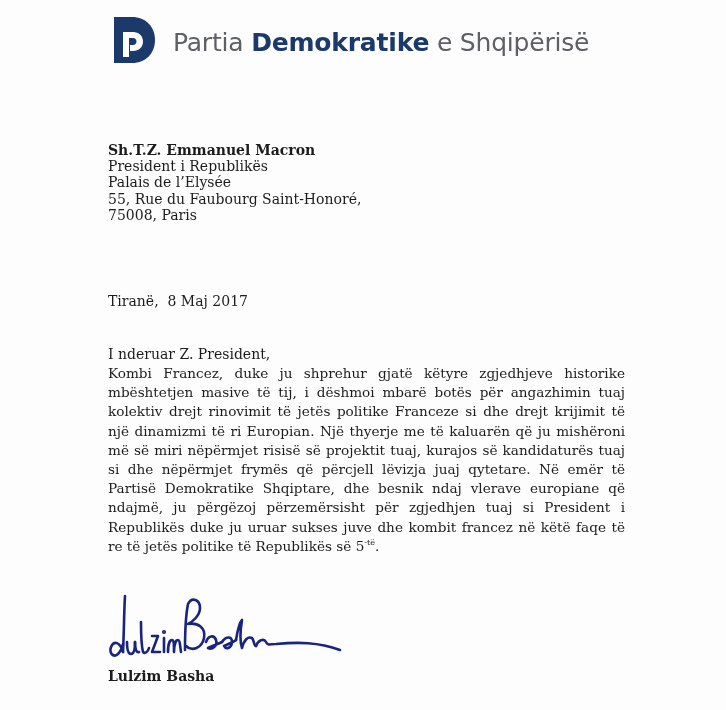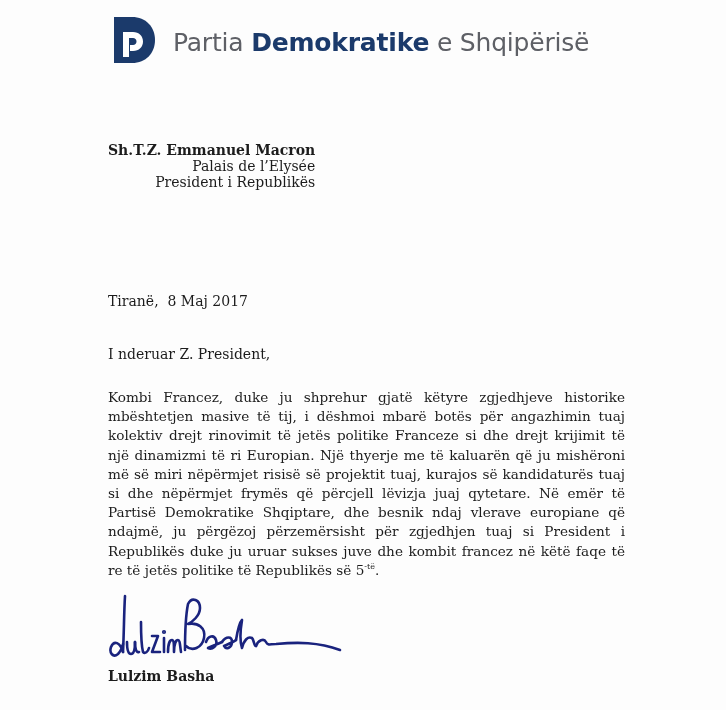--- a/index.html
+++ b/index.html
@@ -42,21 +42,20 @@
     .serif {
       font-family: "DejaVu Serif", serif;
       font-size: 14px;
       color: #1c1c1c;
     }
     .addr {
       position: absolute;
       left: 108px;
       top: 142px;
       line-height: 16.2px;
-      text-align: right;
     }
     .addr .name {
       font-weight: bold;
     }
     .date {
       position: absolute;
       left: 108px;
       top: 257px;
       line-height: 16px;
       white-space: pre;
@@ -64,21 +63,21 @@
     }
     .salutation {
       position: absolute;
       left: 108px;
       top: 346px;
       line-height: 16px;
     }
     .body-text {
       position: absolute;
       left: 108px;
-      top: 388px;
+      top: 364px;
       width: 517px;
       line-height: 19.2px;
       text-align: justify;
       margin: 0;
       font-size: 13.6px;
     }
     .body-text sup {
       font-size: 8px;
       line-height: 0;
       vertical-align: 6px;
@@ -113,22 +112,24 @@
     <path d="M2 2 H20 C34 2 43 12 43 25 C43 38 34 48 20 48 H2 Z" fill="#1b3a6b"></path>
 
     <path d="M11 42 V17 H21 C27 17 31 21 31 26.5 C31 32 27 36 21 36 H18 V30 H21 C23 30 24.5 28.5 24.5 26.5 C24.5 24.5 23 23 21 23 H17 V42 Z" fill="#ffffff"></path>
     <path d="M8 9 H21 C30 9 37 16 37 26 C37 31 35 35 32 38" fill="none" stroke="#ffffff" stroke-width="0"></path>
   </svg>
   <div class="org-name"><span>Partia </span><span class="strong">Demokratike</span><span> e Shqipërisë</span></div>
 </div>
 
 <div class="addr serif">
   <div class="name">Sh.T.Z. Emmanuel Macron</div>
+  <div>President i Republikës</div>
   <div>Palais de l’Elysée</div>
-  <div>President i Republikës</div>
+  <div>55, Rue du Faubourg Saint-Honoré,</div>
+  <div>75008, Paris</div>
 </div>
 
 <div class="date serif">Tiranë,  8 Maj 2017</div>
 
 <div class="salutation serif">I nderuar Z. President,</div>
 
 <p class="body-text serif"><span>Kombi Francez, duke ju shprehur gjatë këtyre zgjedhjeve historike mbështetjen masive të tij, i dëshmoi mbarë botës për angazhimin tuaj kolektiv drejt rinovimit të jetës politike Franceze si dhe drejt krijimit të një dinamizmi të ri Europian. Një thyerje me të kaluarën që ju mishëroni më së miri nëpërmjet risisë së projektit tuaj, kurajos së kandidaturës tuaj si dhe nëpërmjet frymës që përcjell lëvizja juaj qytetare. Në emër të Partisë Demokratike Shqiptare, dhe besnik ndaj vlerave europiane që ndajmë, ju përgëzoj përzemërsisht për zgjedhjen tuaj si President i Republikës duke ju uruar sukses juve dhe kombit francez në këtë faqe të re të jetës politike të Republikës së 5</span><sup>-të</sup><span>.</span></p>
 
 <svg class="signature" viewBox="0 0 240 72" xmlns="http://www.w3.org/2000/svg">
   <g fill="none" stroke="#1a237e" stroke-width="2.6" stroke-linecap="round" stroke-linejoin="round">

